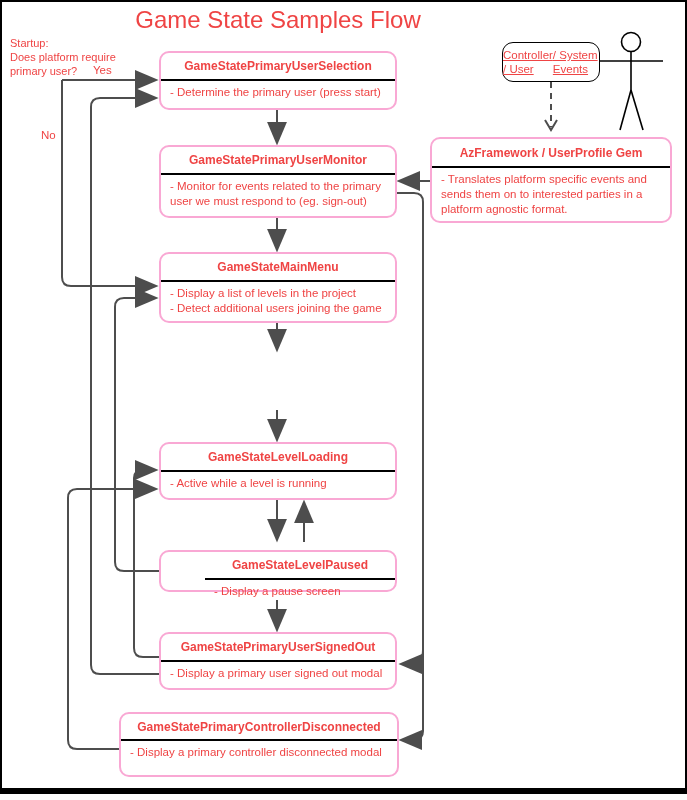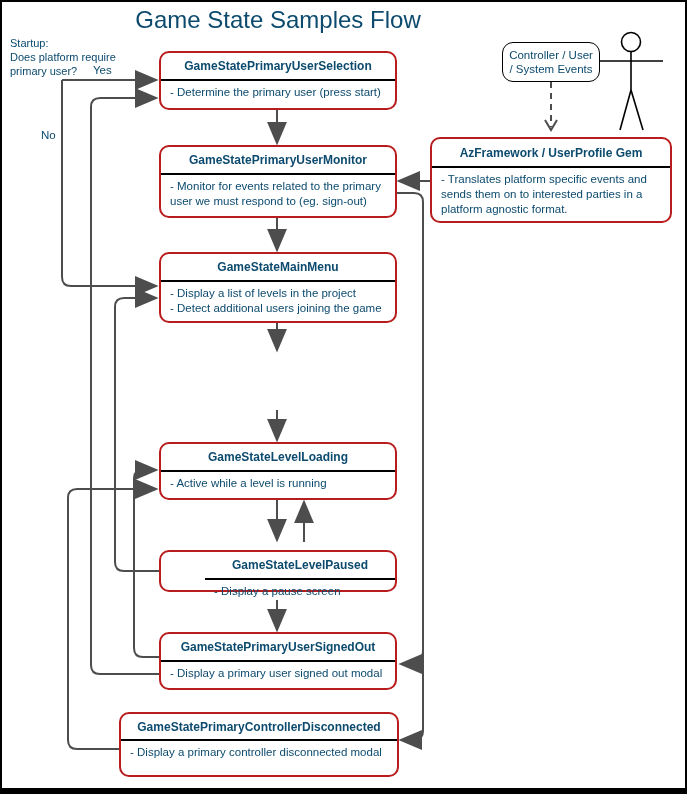--- a/index.html
+++ b/index.html
@@ -1,21 +1,21 @@
 <!DOCTYPE html>
 <html><head>
 <meta charset="utf-8">
 <style>
   html,body{margin:0;padding:0;background:#fff;}
   #canvas{
     position:relative;
     width:687px;height:800px;
     background:#ffffff;
     font-family:"Liberation Sans","DejaVu Sans",sans-serif;
-    color:#0c4a6e;
+    color:#ef4444;
     overflow:hidden;
   }
   #frame{
     position:absolute;left:0;top:0;width:687px;height:794px;
     border:2px solid #000;border-bottom-width:6px;
     box-sizing:border-box;pointer-events:none;
   }
   #edge-layer{position:absolute;left:0;top:0;}
   .edge{stroke:#4d4d4d;stroke-width:2;fill:none;}
   .edge.dashed{stroke-dasharray:6 5;}
@@ -30,21 +30,21 @@
     position:absolute;left:10px;top:36px;
     font-size:11px;line-height:14px;white-space:nowrap;
   }
   .edge-label{
     position:absolute;font-size:11.5px;background:#fff;padding:0 1px;white-space:nowrap;
   }
   #label-yes{left:92px;top:64px;}
   #label-no{left:40px;top:129px;}
   .state{
     position:absolute;box-sizing:border-box;
-    background:#fff;border:2px solid #b91c1c;border-radius:10px;
+    background:#fff;border:2px solid #f9a8d4;border-radius:10px;
   }
   .state-title{
     box-sizing:border-box;border-bottom:2px solid #000;
     font-weight:bold;font-size:12px;text-align:center;
     display:flex;align-items:center;justify-content:center;
     white-space:nowrap;
   }
   .state-body{
     box-sizing:border-box;padding:4px 8px 0 9px;
     font-size:11.5px;line-height:15px;
@@ -66,21 +66,21 @@
   #st-signedout   {left:159px;top:632px;width:238px;height:58px;}
   #st-signedout .state-title{height:28px;}
   #st-disconnected{left:119px;top:712px;width:280px;height:65px;}
   #st-disconnected .state-title{height:27px;}
   #st-framework   {left:430px;top:137px;width:242px;height:86px;border-width:2.5px;}
   #st-framework .state-title{height:29px;border-bottom-width:2.5px;}
   #events-box{
     position:absolute;left:502px;top:42px;width:98px;height:40px;
     box-sizing:border-box;border:1.5px solid #000;border-radius:11px;background:#fff;
     font-size:11.5px;line-height:14px;
-    display:flex;flex-direction:column;align-items:center;justify-content:center;
+    display:flex;align-items:center;justify-content:center;text-decoration:underline;
   }
 </style>
 </head>
 <body>
 
 <div id="canvas">
 
   <svg id="edge-layer" width="687" height="800">
     <defs>
       <marker id="arrow" viewBox="0 0 10 10" refX="8.5" refY="5" markerWidth="12" markerHeight="12" orient="auto">

